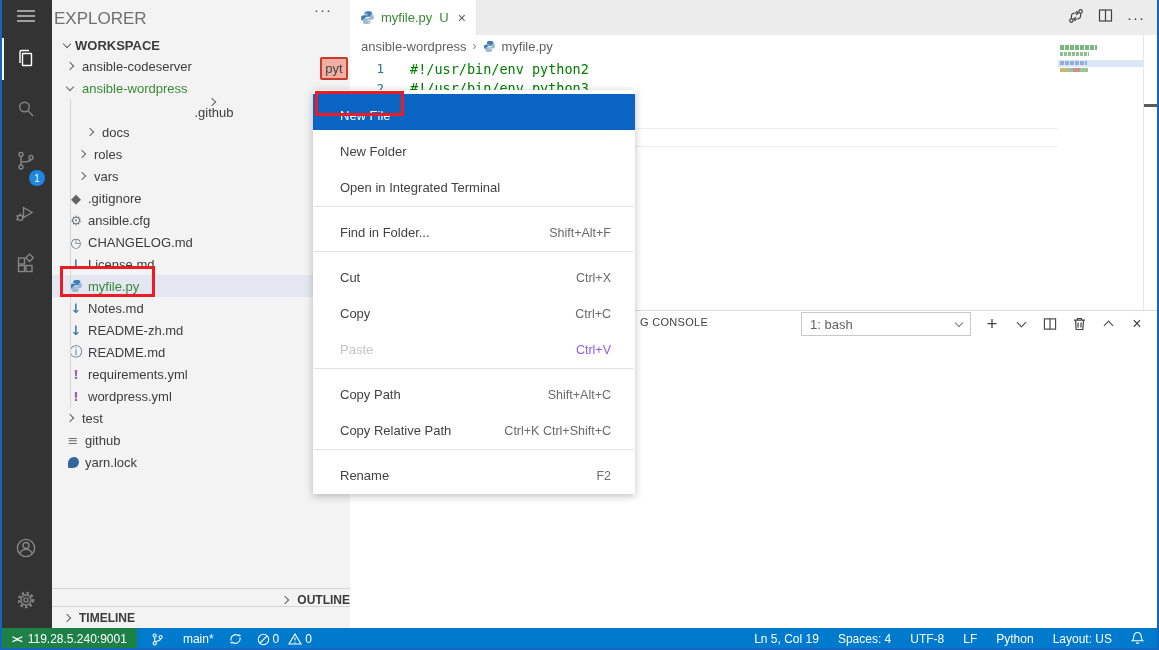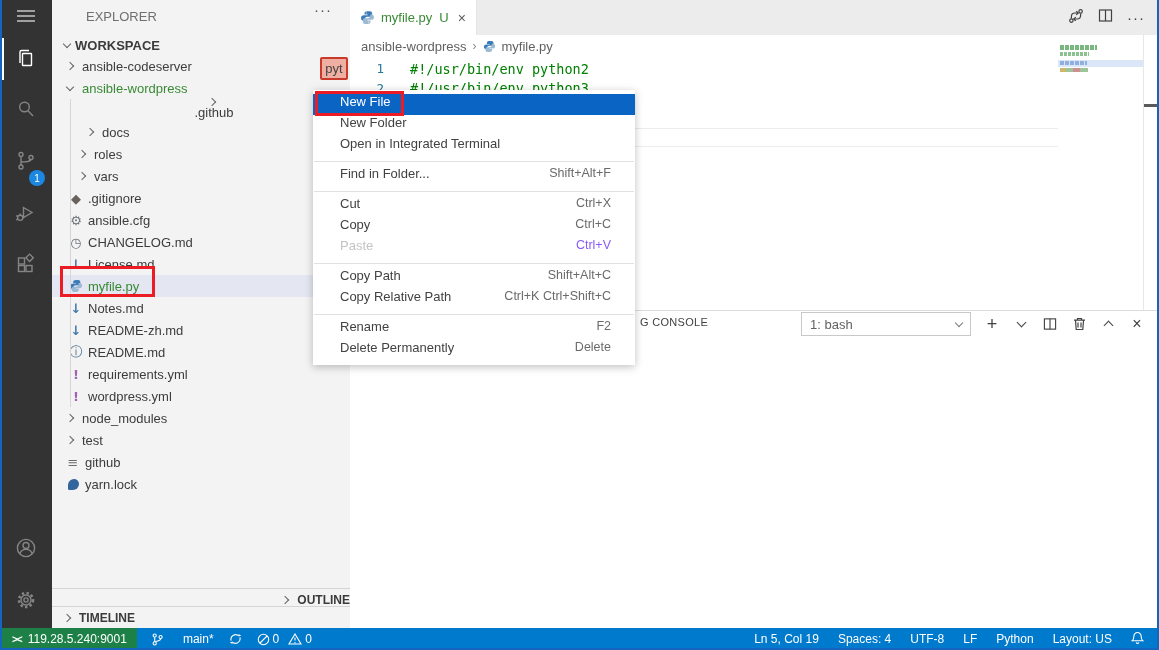--- a/index.html
+++ b/index.html
@@ -16,21 +16,21 @@
   
   .activitybar { position:absolute; left:0; top:0; width:52px; height:628px; background:#333333; z-index:10; }
   .ab-ic { position:absolute; left:2px; width:48px; display:flex; align-items:center; justify-content:center; color:#858585; }
   .ab-ic svg { stroke:#858585; fill:none; stroke-width:1.4; }
   .ab-ic.active svg { stroke:#fff; }
   .ab-ic.active::before { content:""; position:absolute; left:0; top:2px; bottom:2px; width:2px; background:#fff; }
   .scm-badge { position:absolute; right:5px; bottom:-2px; width:16px; height:16px; border-radius:50%; background:#1b87e0; color:#fff; font-size:10px; display:flex; align-items:center; justify-content:center; }
 
   
   .sidebar { position:absolute; left:52px; top:0; width:298px; height:628px; background:#f3f3f3; z-index:5; }
-  .side-title { position:absolute; left:34px; top:9px; font-size:13px; color:#6f6f6f; }
+  .side-title { position:absolute; left:2px; top:9px; font-size:17px; color:#6f6f6f; }
   .side-more { position:absolute; right:18px; top:1px; font-size:15px; letter-spacing:1px; color:#525252; cursor:pointer; }
   .ws-header { position:absolute; top:35px; left:0; right:0; height:20px; display:flex; align-items:center; font-weight:bold; font-size:13px; color:#3b3b3b; padding-left:7px; }
   .tree { position:absolute; top:55px; left:0; right:0; }
   .row { height:22px; display:flex; align-items:center; font-size:13px; color:#3c3c3c; cursor:pointer; }
   .row.sel { background:#e4e6f1; }
   .row .lbl { margin-left:4px; white-space:nowrap; }
   .row.green .lbl { color:#388a34; }
   .ibox { width:16px; min-width:16px; display:flex; align-items:center; justify-content:center; font-family:"DejaVu Sans",sans-serif; font-size:13px; }
   .chev { display:inline-block; width:6px; height:6px; border-right:1.4px solid #646465; border-bottom:1.4px solid #646465; }
   .chev.r { transform:rotate(-45deg); }
@@ -78,21 +78,21 @@
   .tsel { width:170px; height:24px; border:1px solid #c8c8c8; background:#fff; display:flex; align-items:center; padding:0 8px; font-size:13px; color:#616161; cursor:pointer; }
   .tsel .chev { border-color:#7a7a7a; margin-left:auto; }
   .pic { cursor:pointer; display:flex; align-items:center; justify-content:center; width:16px; height:16px; }
   .pic svg { stroke:#424242; fill:none; stroke-width:1.2; }
   .pic.plus { font-size:18px; font-weight:300; color:#424242; }
   .pic.x { font-size:16px; color:#424242; }
   .pic .chev { border-color:#424242; width:7px; height:7px; }
 
   
   .cmenu { position:absolute; left:313px; top:90px; width:322px; background:#fff; box-shadow:0 2px 8px rgba(0,0,0,0.25); padding:4px 0; z-index:50; }
-  .mi { height:21px; display:flex; align-items:flex-start; padding:0 24px 16px 27px; font-size:13px; color:#424242; cursor:pointer; }
+  .mi { height:36px; display:flex; align-items:flex-end; padding:0 24px 7px 27px; font-size:13px; color:#424242; cursor:pointer; }
   .mi.hl { background:#0a64c4; color:#fff; }
   .mi.dis { color:#c3c3c3; cursor:default; }
   .mi .sc { margin-left:auto; color:#6a6a6a; font-size:12.5px; }
   .mi.dis .sc { color:#8b5cf6; }
   .msep { height:1px; background:#e0e0e0; margin:4px 1px; }
   .redbox-menu { position:absolute; left:2px; top:1px; width:89px; height:25px; border:3px solid #ec1c24; pointer-events:none; }
 
   
   .pyt { position:absolute; left:320px; top:57px; width:28px; height:23px; background:#efb0a3; border:2px solid #c93a2b; border-radius:2px; display:flex; align-items:center; justify-content:center; font-size:13px; color:#424242; z-index:60; }
 
@@ -254,26 +254,20 @@
           <span class="ibox" style="color: rgb(78, 111, 141); font-weight: normal;">ⓘ</span>
           <span class="lbl">README.md</span>
         </div>
         <div class="row" style="padding-left: 16px;">
           <span class="ibox" style="color: rgb(163, 97, 185); font-weight: bold;">!</span>
           <span class="lbl">requirements.yml</span>
         </div>
         <div class="row" style="padding-left: 16px;">
           <span class="ibox" style="color: rgb(163, 97, 185); font-weight: bold;">!</span>
           <span class="lbl">wordpress.yml</span>
-        </div>
-        <div class="row" style="padding-left: 10px;">
-          <span class="ibox">
-            <span class="chev r"></span>
-          </span>
-          <span class="lbl">node_modules</span>
         </div>
         <div class="row" style="padding-left: 10px;">
           <span class="ibox">
             <span class="chev r"></span>
           </span>
           <span class="lbl">test</span>
         </div>
         <div class="row" style="padding-left: 13px;">
           <span class="ibox" style="color: rgb(109, 109, 109); font-weight: normal;">≡</span>
           <span class="lbl">github</span>
@@ -422,24 +416,20 @@
       </div>
       <div class="mi">
         <span class="ml">Copy Relative Path</span>
         <span class="sc">Ctrl+K Ctrl+Shift+C</span>
       </div>
       <div class="msep"></div>
       <div class="mi">
         <span class="ml">Rename</span>
         <span class="sc">F2</span>
       </div>
-      <div class="mi">
-        <span class="ml">Delete Permanently</span>
-        <span class="sc">Delete</span>
-      </div>
     </div>
 
   <div class="pyt">pyt</div>
 
   <div class="status">
     <div class="remote">
       <span class="ri">&gt;&lt;</span>
       <span>119.28.5.240:9001</span>
     </div>
     <div class="sitem">

